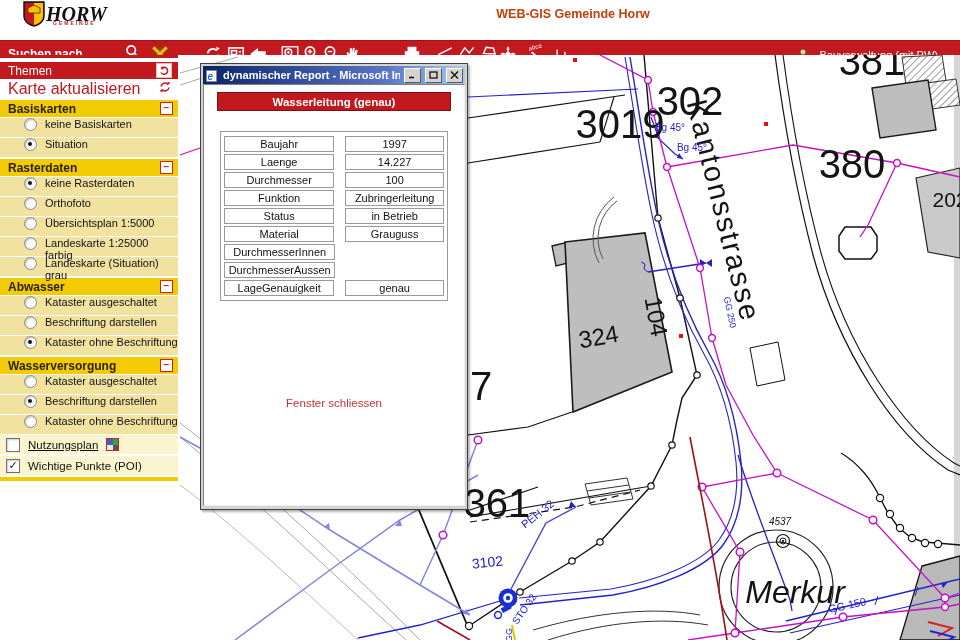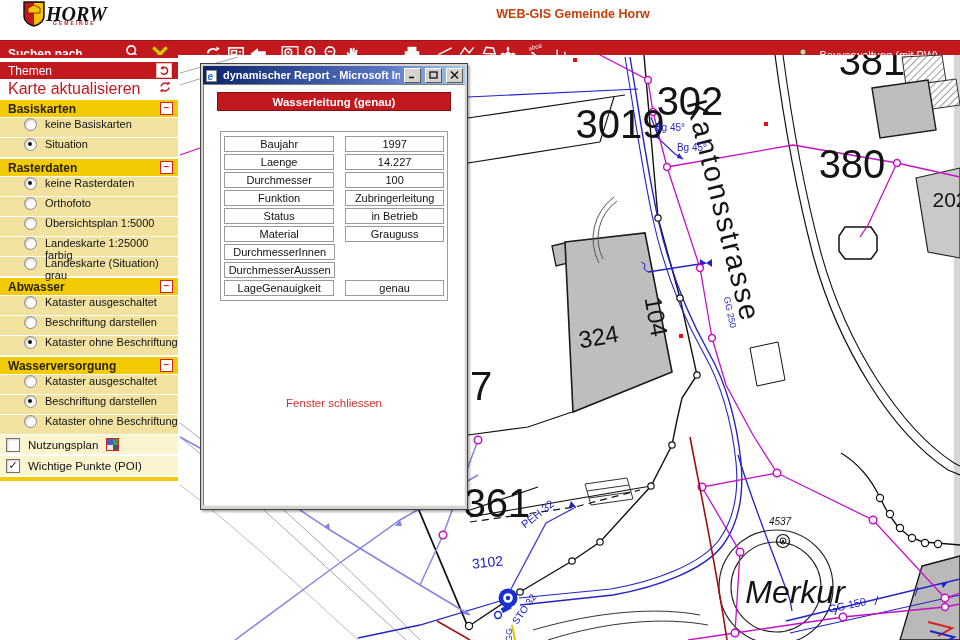--- a/index.html
+++ b/index.html
@@ -29,21 +29,21 @@
               display:flex;align-items:center;justify-content:space-between;padding:0 5px 0 8px;border-top:1px solid #fff;border-bottom:1px solid #fff}
   .minus-box{width:11px;height:11px;background:#fff;border:1px solid #cc2222;color:#cc2222;font-size:10px;line-height:9px;
              text-align:center;font-weight:bold;cursor:pointer}
   .sec-item{height:19px;background:#f1e2a0;border-bottom:1px solid #fff;display:flex;gap:8px;padding-left:24px;font-size:11px;color:#111;cursor:pointer}
   .radio{width:11px;height:11px;border-radius:50%;background:#fff;border:1px solid #8a8a8a;box-shadow:inset 1px 1px 2px rgba(0,0,0,.25);position:relative;flex:0 0 auto}
   .radio.sel::after{content:"";position:absolute;left:2.8px;top:2.8px;width:4.6px;height:4.6px;border-radius:50%;background:#111}
   .cb-row{height:19px;background:#faf4cf;border-bottom:2px solid #fff;display:flex;align-items:center;gap:8px;padding-left:6px;font-size:11.5px;color:#111;cursor:pointer}
   .cbox{width:12px;height:12px;background:#fff;border:1px solid #707070;box-shadow:inset 1px 1px 2px rgba(0,0,0,.2);
         font:bold 11px/11px "DejaVu Sans",sans-serif;text-align:center;color:#111;flex:0 0 auto}
   .cbox.checked::after{content:"✓"}
-  .cb-link{}
+  .cb-link{text-decoration:underline}
   .legend-ico{width:11px;height:11px;border:1px solid #cc2222;display:grid;grid-template-columns:1fr 1fr;grid-template-rows:1fr 1fr}
   .legend-ico i:nth-child(1){background:#3a62c8}.legend-ico i:nth-child(2){background:#3aa04a}
   .legend-ico i:nth-child(3){background:#e8e8e8}.legend-ico i:nth-child(4){background:#555}
   .side-goldstrip{height:4px;background:#f2cb05}
   
   .map{position:absolute;left:178px;top:55px;width:782px;height:585px;background:#fff;overflow:hidden}
   svg text{font-family:"Liberation Sans",sans-serif}
   
   .popup{position:absolute;left:200px;top:63px;width:268px;height:447px;background:#d6d3ce;
          border:1px solid #404040;box-shadow:2px 2px 2px rgba(0,0,0,.3);z-index:10;box-sizing:border-box;padding:2px}

